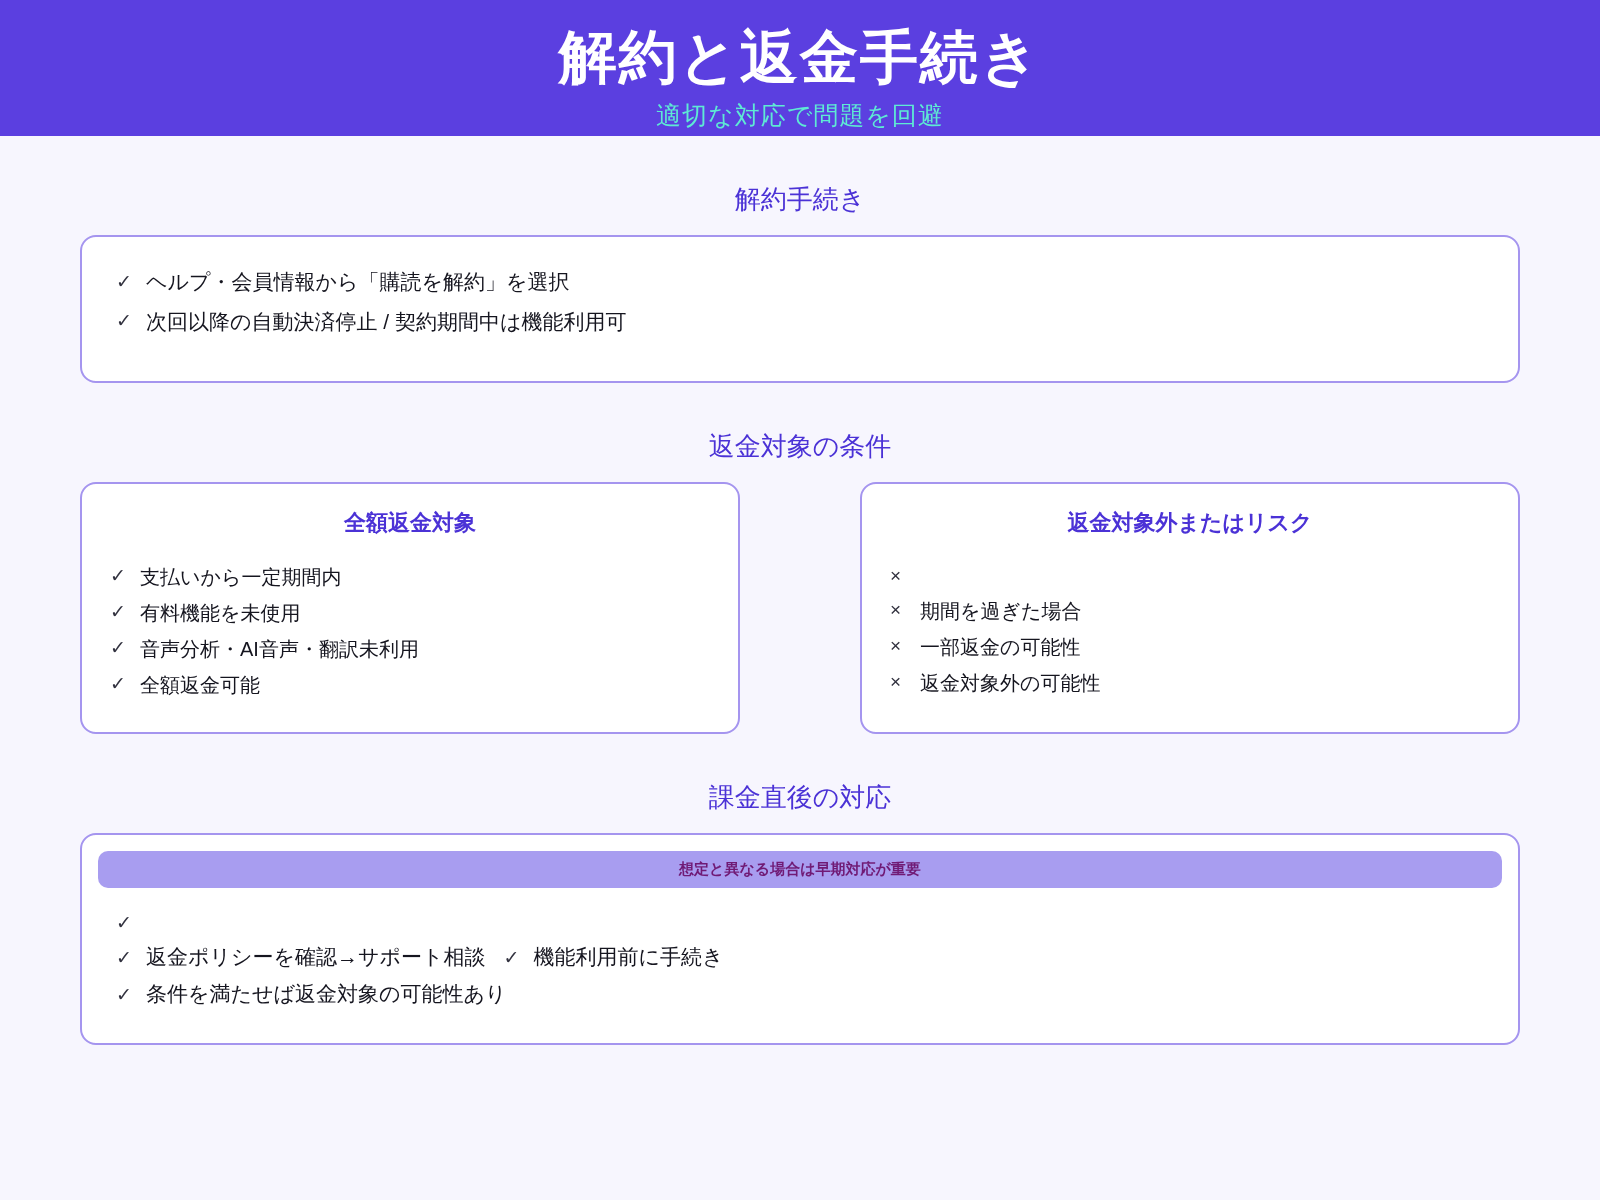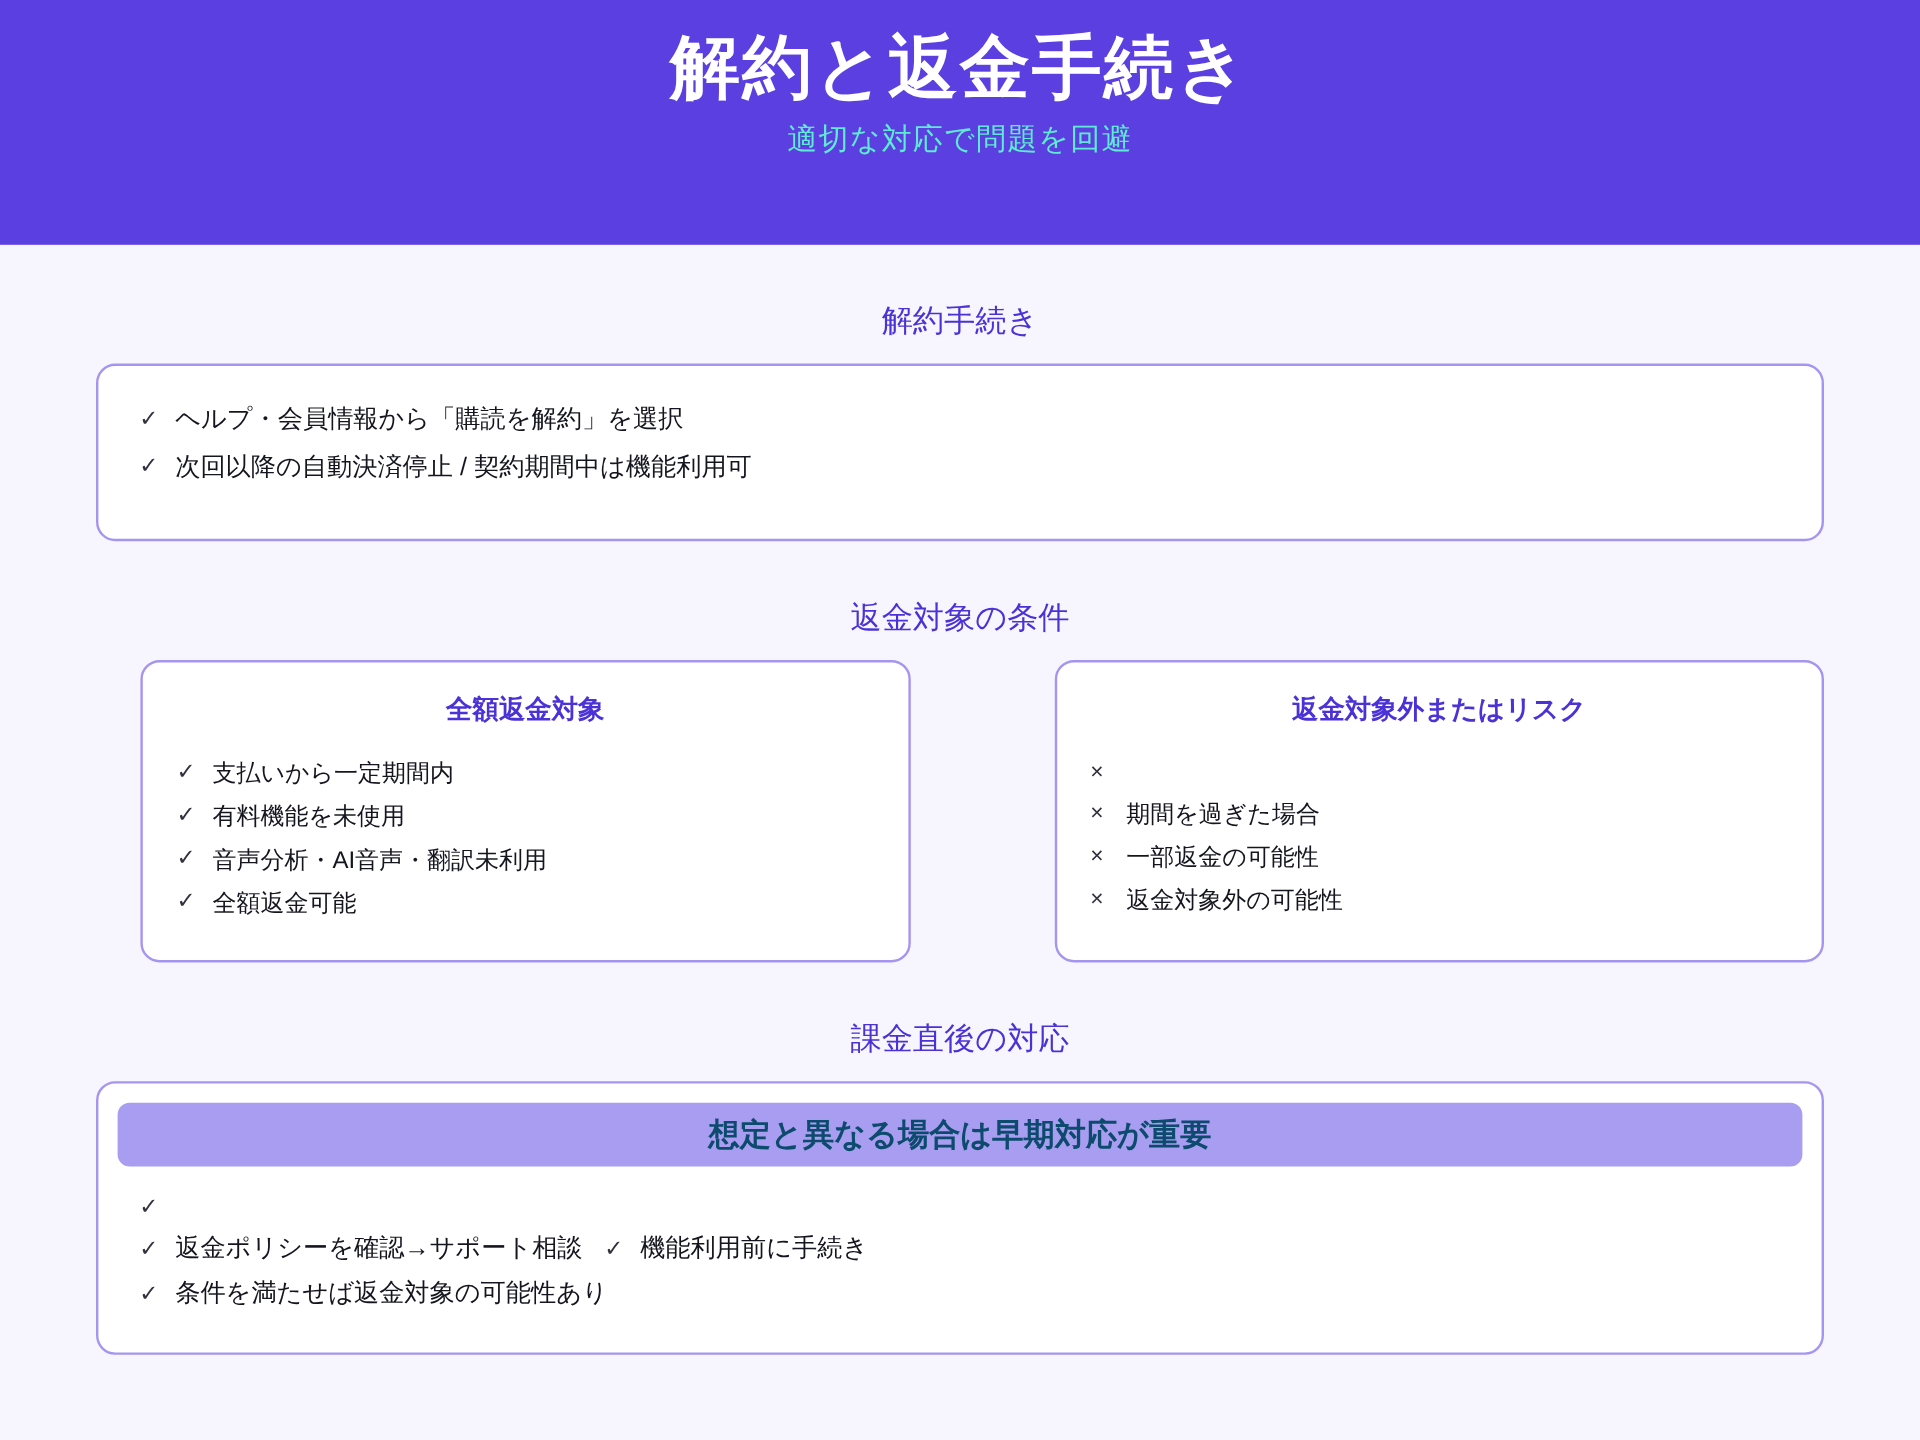--- a/index.html
+++ b/index.html
@@ -11,21 +11,21 @@
     height: 1200px;
     background: #f7f6fe;
     font-family: "Liberation Sans", "DejaVu Sans", sans-serif;
     color: #1b1b2b;
     overflow: hidden;
   }
 
   
   .header {
     background: #5b3fe0;
-    height: 204px;
+    height: 136px;
     box-sizing: border-box;
     padding-top: 24px;
     text-align: center;
   }
   .header-title {
     font-size: 58px;
     font-weight: bold;
     color: #ffffff;
     letter-spacing: 2px;
     line-height: 1.15;
@@ -83,21 +83,20 @@
     font-size: 19px;
     margin-right: 12px;
     display: inline-block;
     width: 18px;
   }
 
   
   .two-col {
     display: flex;
     gap: 120px;
-    margin-left: 37px;
   }
   .col-card {
     flex: 1;
     padding: 24px 28px 28px 28px;
     min-height: 232px;
   }
   .col-title {
     text-align: center;
     color: #4b32d6;
     font-size: 22px;
@@ -114,23 +113,23 @@
   }
 
   
   .bottom-card {
     padding: 16px 16px 30px 16px;
     min-height: 212px;
   }
   .banner {
     background: #a89df0;
     border-radius: 10px;
-    color: #0c4a6e;
+    color: #701a75;
     font-weight: bold;
-    font-size: 26px;
+    font-size: 15px;
     text-align: center;
     padding: 9px 3px;
     margin-bottom: 18px;
   }
   .bottom-list {
     padding: 0 18px;
   }
   .bottom-row {
     display: flex;
     align-items: center;

